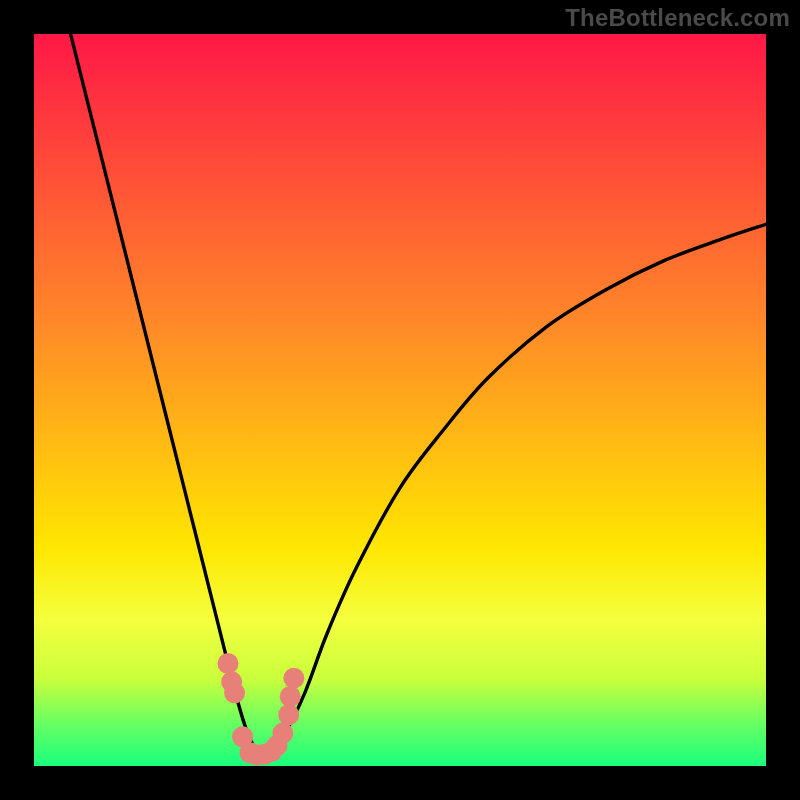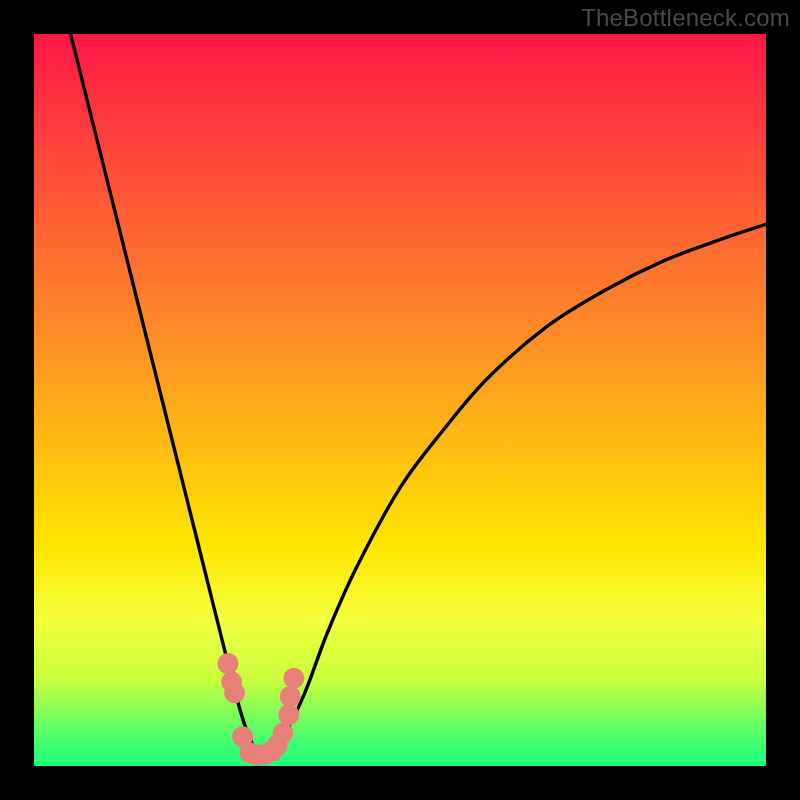--- a/index.html
+++ b/index.html
@@ -18,21 +18,21 @@
     width: 800px;
     height: 800px;
     background: #000000;
   }
   .watermark {
     position: absolute;
     top: 4px;
     right: 10px;
     color: #4a4a4a;
     font-size: 24px;
-    font-weight: 400;
+    font-weight: 700;
     letter-spacing: 0.2px;
   }
   .plot-wrap {
     position: absolute;
     left: 34px;
     top: 34px;
     width: 732px;
     height: 732px;
   }
   svg { display: block; }

